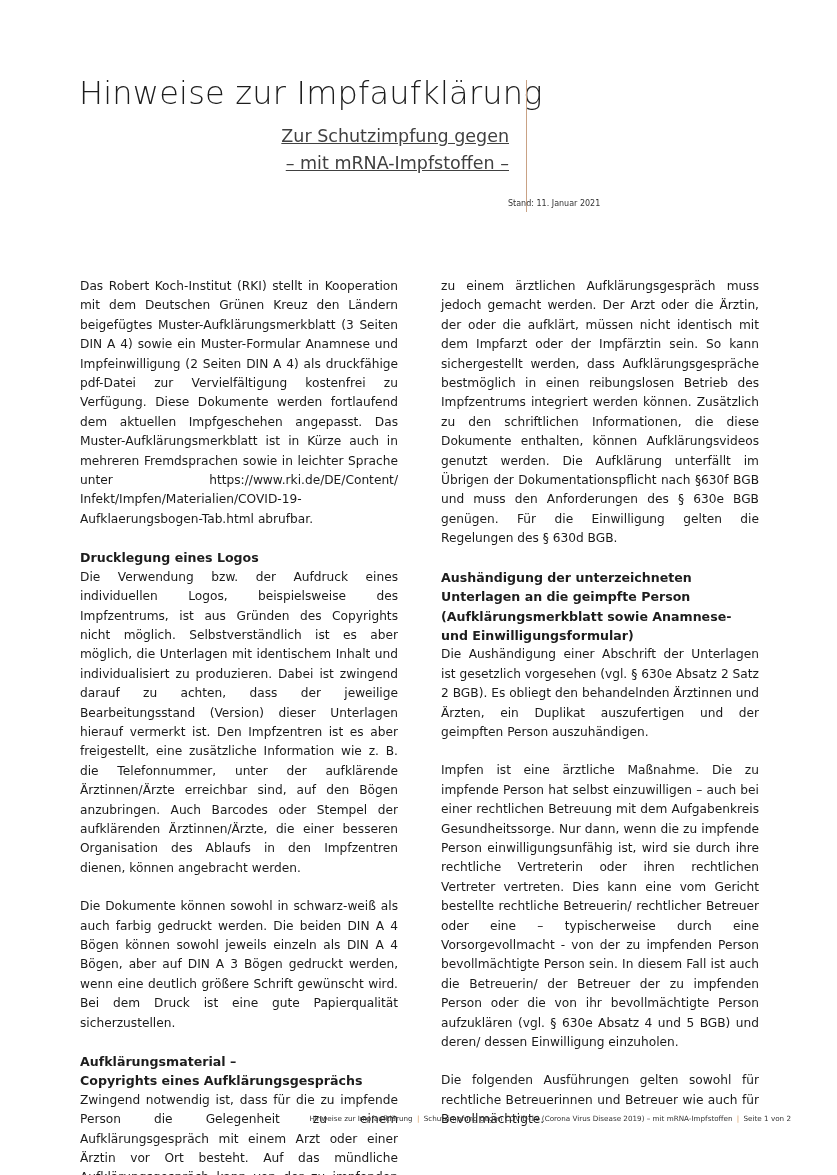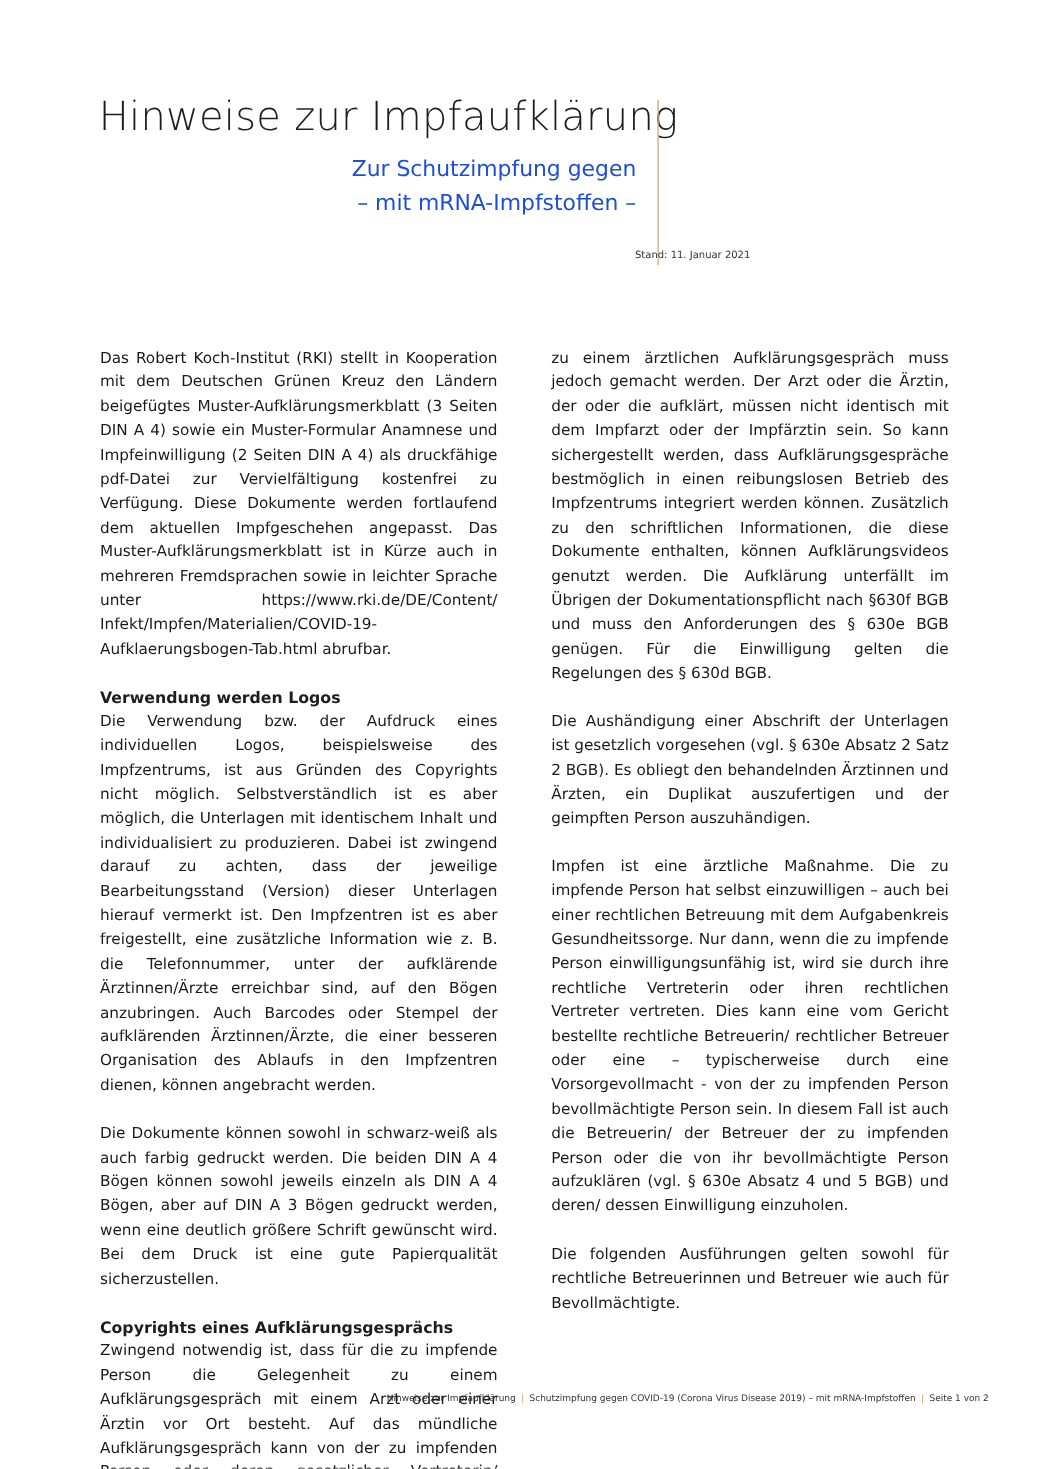--- a/index.html
+++ b/index.html
@@ -1,18 +1,18 @@
 <!DOCTYPE html>
 <html><head>
 <meta charset="utf-8">
 <style>
   html, body { margin: 0; padding: 0; background: #ffffff; }
   body { width: 837px; height: 1175px; position: relative; overflow: hidden; color: #1a1a1a; font-family: "DejaVu Sans", sans-serif; }
   .title { position: absolute; left: 79px; top: 74px; font-size: 32px; font-weight: 300; letter-spacing: 0.2px; color: #1d1d1d; white-space: nowrap; }
-  .subtitle { position: absolute; right: 328px; top: 123px; text-align: right; font-size: 17.5px; line-height: 27px; color: #1d4ed8; }
+  .subtitle { position: absolute; right: 328px; top: 123px; text-align: right; font-size: 17.5px; line-height: 27px; color: #404040; text-decoration: underline; }
   .vline { position: absolute; left: 526px; top: 80px; width: 1px; height: 132px; background: #c9a285; }
   .stand { position: absolute; left: 508px; top: 199px; font-size: 8px; color: #333; white-space: nowrap; }
   .col { position: absolute; top: 277px; width: 318px; font-size: 12.2px; line-height: 19.4px; color: #1a1a1a; }
   .col-left { left: 80px; }
   .col-right { left: 441px; }
   .col p { margin: 0; text-align: justify; hyphens: manual; }
   .col h3 { margin: 0; font-size: 12.6px; font-weight: bold; line-height: 19.4px; color: #1d1d1d; }
   .gap { height: 19px; }
   .footer { position: absolute; right: 46px; top: 1114px; font-size: 7.2px; color: #333; white-space: nowrap; }
   .footer .sep { color: #d99a5b; padding: 0 2px; }
@@ -27,38 +27,40 @@
     <div>– mit mRNA-Impfstoffen –</div>
   </div>
   <div class="vline"></div>
   <div class="stand">Stand: 11. Januar 2021</div>
 </div>
 
 <div class="col col-left">
   <p>Das Robert Koch-Institut (RKI) stellt in Kooperation mit dem Deutschen Grünen Kreuz den Ländern beigefügtes Muster-Aufklärungsmerkblatt (3 Seiten DIN A 4) sowie ein Muster-Formular Anamnese und Impfeinwilligung (2 Seiten DIN A 4) als druckfähige pdf-Datei zur Verviel­fältigung kostenfrei zu Verfügung. Diese Dokumente werden fortlaufend dem aktuellen Impfgeschehen angepasst. Das Muster-Aufklärungsmerkblatt ist in Kürze auch in mehreren Fremdsprachen sowie in leich­ter Sprache unter https://www.rki.de/DE/Content/ Infekt/Impfen/Materialien/COVID-19-Aufklaerungsbo­gen-Tab.html abrufbar.</p>
   <div class="gap"></div>
   <div>
-    <h3>Verwendung werden Logos</h3>
+    <h3>Drucklegung eines Logos</h3>
     <p>Die Verwendung bzw. der Aufdruck eines individuellen Logos, beispielsweise des Impfzentrums, ist aus Grün­den des Copyrights nicht möglich. Selbstverständlich ist es aber möglich, die Unterlagen mit identischem Inhalt und individualisiert zu produzieren. Dabei ist zwingend darauf zu achten, dass der jeweilige Bearbeitungsstand (Version) dieser Unterlagen hierauf vermerkt ist. Den Impfzentren ist es aber freigestellt, eine zusätzliche Information wie z. B. die Telefonnummer, unter der auf­klärende Ärztinnen/Ärzte erreichbar sind, auf den Bögen anzubringen. Auch Barcodes oder Stempel der aufklärenden Ärztinnen/Ärzte, die einer besseren Orga­nisation des Ablaufs in den Impfzentren dienen, kön­nen angebracht werden.</p>
   </div>
   <div class="gap"></div>
   <div>
     <p>Die Dokumente können sowohl in schwarz-weiß als auch farbig gedruckt werden. Die beiden DIN A 4 Bögen können sowohl jeweils einzeln als DIN A 4 Bögen, aber auf DIN A 3 Bögen gedruckt werden, wenn eine deutlich größere Schrift gewünscht wird. Bei dem Druck ist eine gute Papierqualität sicherzustellen.</p>
   </div>
   <div class="gap"></div>
   <div>
+    <h3>Aufklärungsmaterial –</h3>
     <h3>Copyrights eines Aufklärungsgesprächs</h3>
     <p>Zwingend notwendig ist, dass für die zu impfende Per­son die Gelegenheit zu einem Aufklärungsgespräch mit einem Arzt oder einer Ärztin vor Ort besteht. Auf das mündliche Aufklärungsgespräch kann von der zu imp­fenden Person oder deren gesetzlicher Vertreterin/ gesetzlichem Vertreter verzichtet werden, ein Angebot</p>
   </div>
 </div>
 
 <div class="col col-right">
   <p>zu einem ärztlichen Aufklärungsgespräch muss jedoch gemacht werden. Der Arzt oder die Ärztin, der oder die aufklärt, müssen nicht identisch mit dem Impfarzt oder der Impfärztin sein. So kann sichergestellt werden, dass Aufklärungsgespräche bestmöglich in einen reibungs­losen Betrieb des Impfzentrums integriert werden kön­nen. Zusätzlich zu den schriftlichen Informationen, die diese Dokumente enthalten, können Aufklärungsvideos genutzt werden. Die Aufklärung unterfällt im Übrigen der Dokumentationspflicht nach §630f BGB und muss den Anforderungen des § 630e BGB genügen. Für die Einwilligung gelten die Regelungen des § 630d BGB.</p>
   <div class="gap"></div>
   <div>
+    <h3>Aushändigung der unterzeichneten Unterlagen an die geimpfte Person (Aufklärungsmerkblatt sowie Anamnese- und Einwilligungsformular)</h3>
     <p>Die Aushändigung einer Abschrift der Unterlagen ist gesetzlich vorgesehen (vgl. § 630e Absatz 2 Satz 2 BGB). Es obliegt den behandelnden Ärztinnen und Ärzten, ein Duplikat auszufertigen und der geimpften Person auszuhändigen.</p>
   </div>
   <div class="gap"></div>
   <div>
     <p>Impfen ist eine ärztliche Maßnahme. Die zu impfende Person hat selbst einzuwilligen – auch bei einer rechtli­chen Betreuung mit dem Aufgabenkreis Gesundheits­sorge. Nur dann, wenn die zu impfende Person einwilli­gungsunfähig ist, wird sie durch ihre rechtliche Vertreterin oder ihren rechtlichen Vertreter vertreten. Dies kann eine vom Gericht bestellte rechtliche Betreu­erin/ rechtlicher Betreuer oder eine – typischerweise durch eine Vorsorgevollmacht - von der zu impfenden Person bevollmächtigte Person sein. In diesem Fall ist auch die Betreuerin/ der Betreuer der zu impfenden Person oder die von ihr bevollmächtigte Person aufzu­klären (vgl. § 630e Absatz 4 und 5 BGB) und deren/ dessen Einwilligung einzuholen.</p>
   </div>
   <div class="gap"></div>
   <p>Die folgenden Ausführungen gelten sowohl für recht­liche Betreuerinnen und Betreuer wie auch für Bevoll­mächtigte.</p>
 
 </div>

